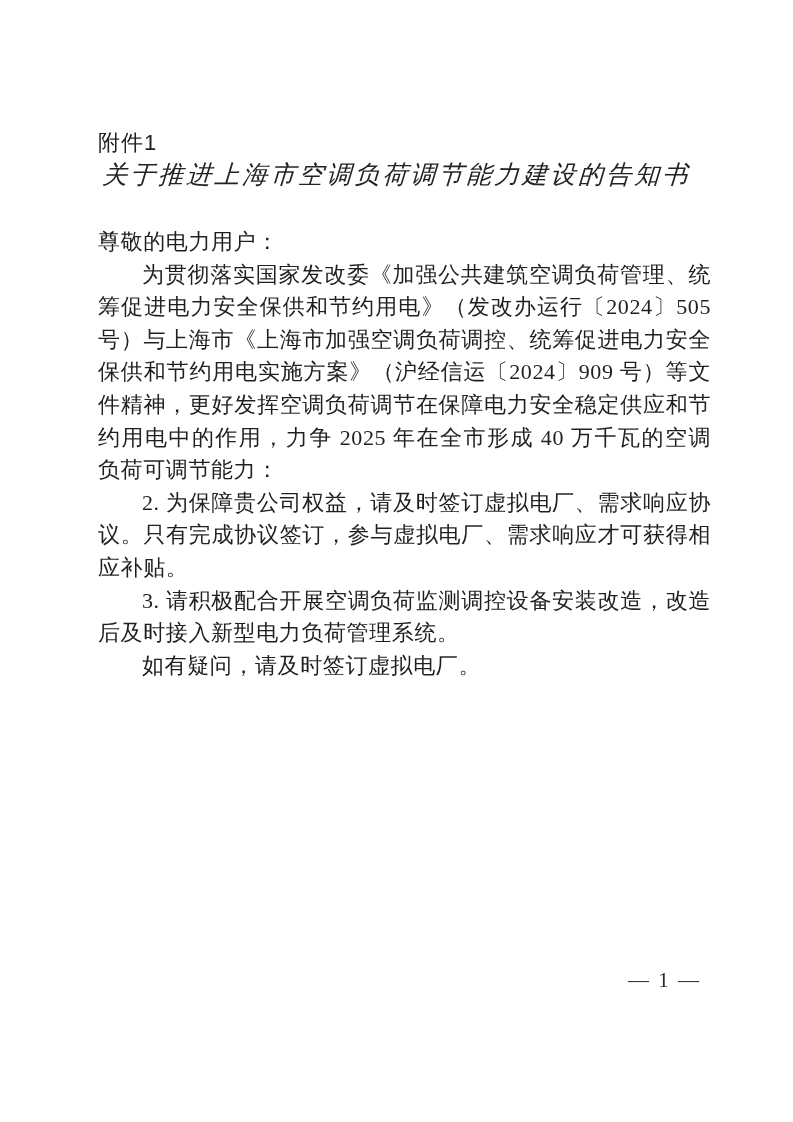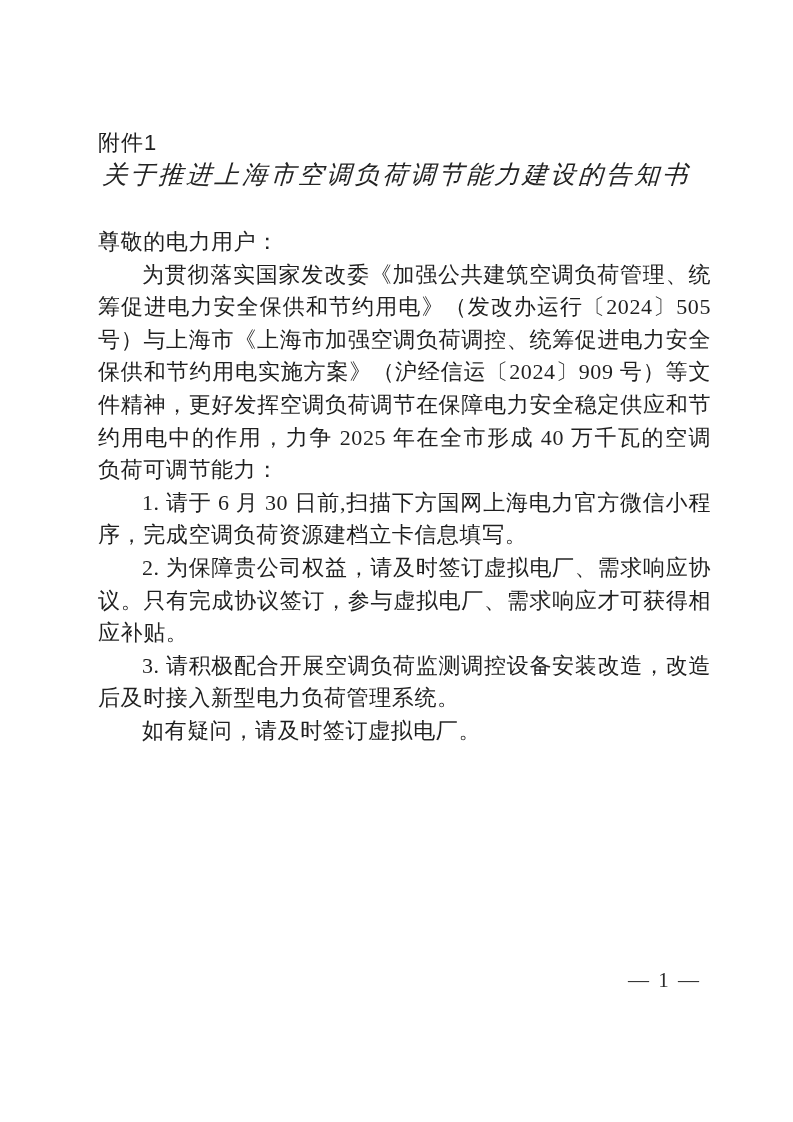--- a/index.html
+++ b/index.html
@@ -74,21 +74,20 @@
 
   <div class="attachment-label">附件1</div>
 
   <h1 class="doc-title">关于推进上海市空调负荷调节能力建设的告知书</h1>
 
   <div class="body-block">
     <p class="greeting">尊敬的电力用户：</p>
 
     <p class="para-indent">为贯彻落实国家发改委《加强公共建筑空调负荷管理、统筹促进电力安全保供和节约用电》（发改办运行〔2024〕505 号）与上海市《上海市加强空调负荷调控、统筹促进电力安全保供和节约用电实施方案》（沪经信运〔2024〕909 号）等文件精神，更好发挥空调负荷调节在保障电力安全稳定供应和节约用电中的作用，力争 2025 年在全市形成 40 万千瓦的空调负荷可调节能力：</p>
 
-    <p class="para-indent">1. 请于 6 月 30 日前,扫描下方国网上海电力官方微信小程序，完成空调负荷资源建档立卡信息填写。</p>
 
     <p class="para-indent">2. 为保障贵公司权益，请及时签订虚拟电厂、需求响应协议。只有完成协议签订，参与虚拟电厂、需求响应才可获得相应补贴。</p>
 
     <p class="para-indent">3. 请积极配合开展空调负荷监测调控设备安装改造，改造后及时接入新型电力负荷管理系统。</p>
 
     <p class="para-indent">如有疑问，请及时签订虚拟电厂。</p>
   </div>
 
   <div class="page-number">— 1 —</div>
 

